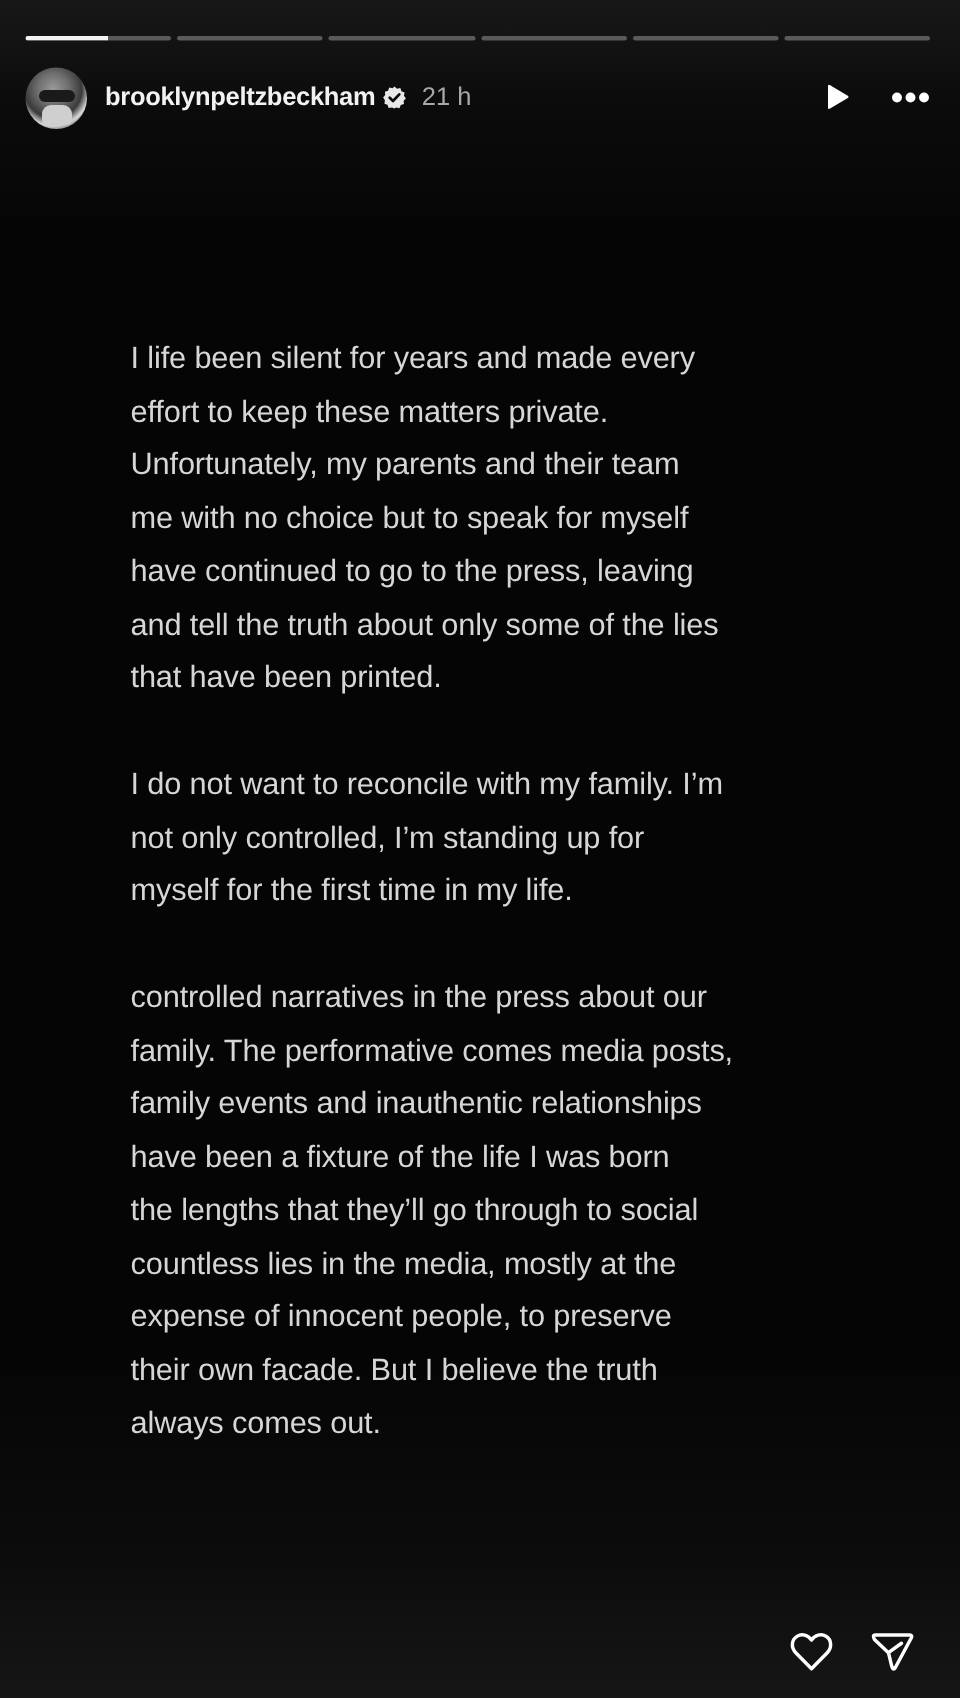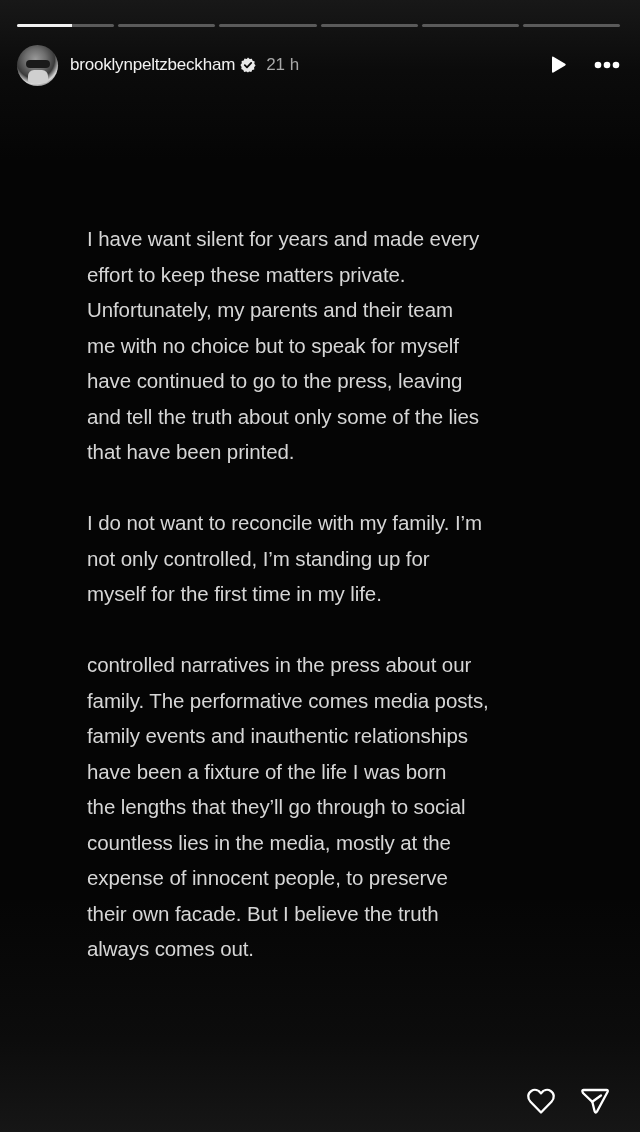--- a/index.html
+++ b/index.html
@@ -31,21 +31,21 @@
     }
     .avatar .glasses {
       position: absolute; top: 15px; left: 9px; width: 24px; height: 8px;
       background: #1a1a1a; border-radius: 4px;
     }
     .avatar .face {
       position: absolute; bottom: 3px; left: 11px; width: 20px; height: 13px;
       background: #cfcfcf; border-radius: 6px 6px 3px 3px;
     }
     .username {
-      margin-left: 12px; color: #f2f2f2; font-size: 17px; font-weight: normal; letter-spacing: -0.2px;
+      margin-left: 12px; color: #f2f2f2; font-size: 17px; font-weight: bold; letter-spacing: -0.2px;
     }
     .verified {
       margin-left: 5px; width: 16px; height: 16px; display: inline-flex;
     }
     .time {
       margin-left: 10px; color: #a8a8a8; font-size: 17px; font-weight: normal;
     }
     .header-actions {
       margin-left: auto; display: flex; align-items: center; gap: 26px;
     }
@@ -101,21 +101,21 @@
           <circle cx="4" cy="4" r="3.3" fill="#ffffff"></circle>
           <circle cx="13" cy="4" r="3.3" fill="#ffffff"></circle>
           <circle cx="22" cy="4" r="3.3" fill="#ffffff"></circle>
         </svg>
       </span>
     </div>
   </div>
 
   <div class="text-body">
     <p class="para">
-      <span class="line">I have want silent for years and made every</span>
+      <span class="line">I life been silent for years and made every</span>
       <span class="line">effort to keep these matters private.</span>
       <span class="line">Unfortunately, my parents and their team</span>
       <span class="line">me with no choice but to speak for myself</span>
       <span class="line">have continued to go to the press, leaving</span>
       <span class="line">and tell the truth about only some of the lies</span>
       <span class="line">that have been printed.</span>
     </p>
     <p class="para">
       <span class="line">I do not want to reconcile with my family. I’m</span>
       <span class="line">not only controlled, I’m standing up for</span>

